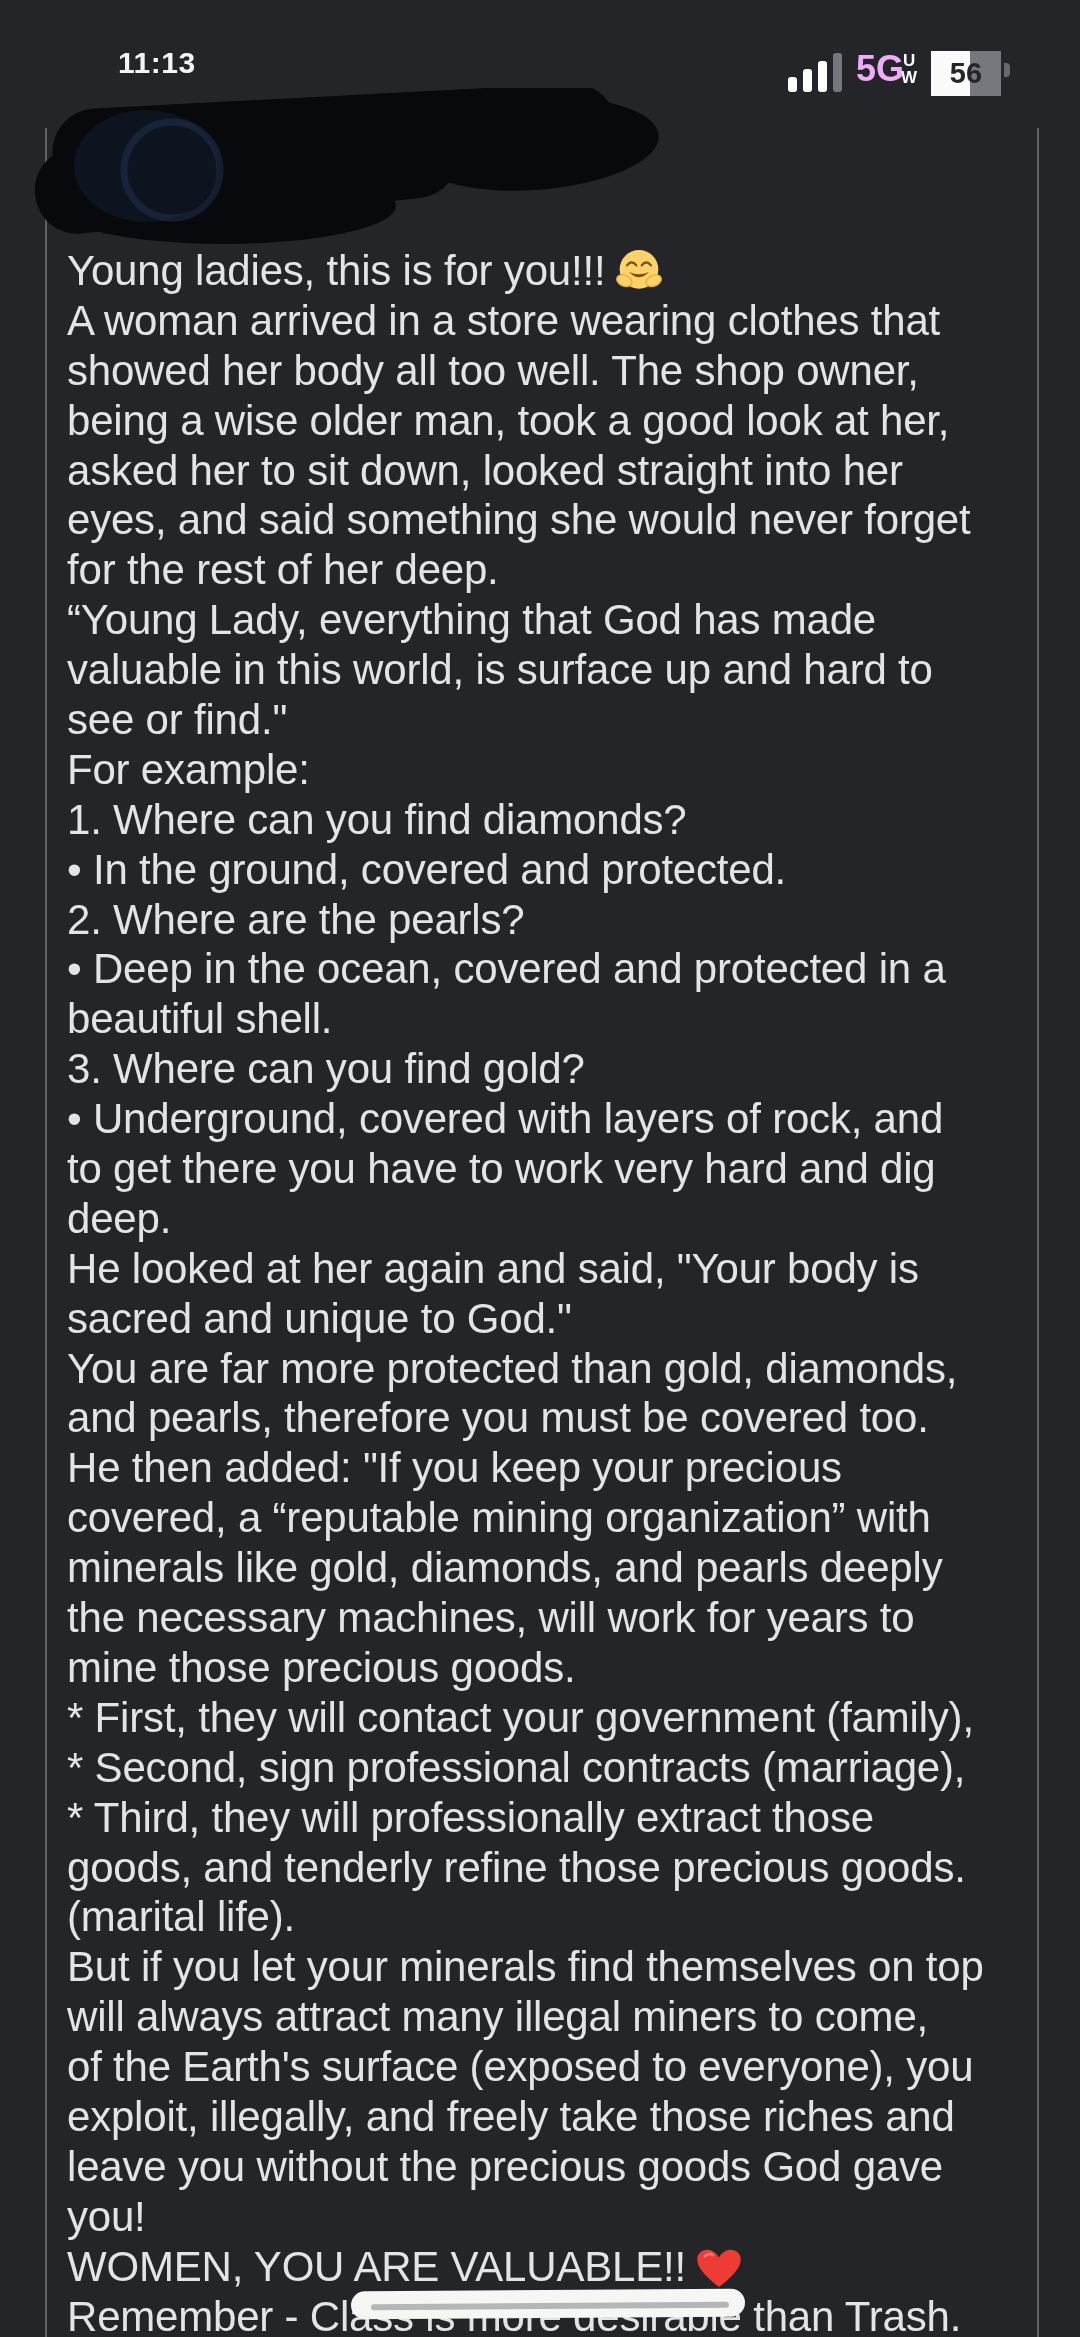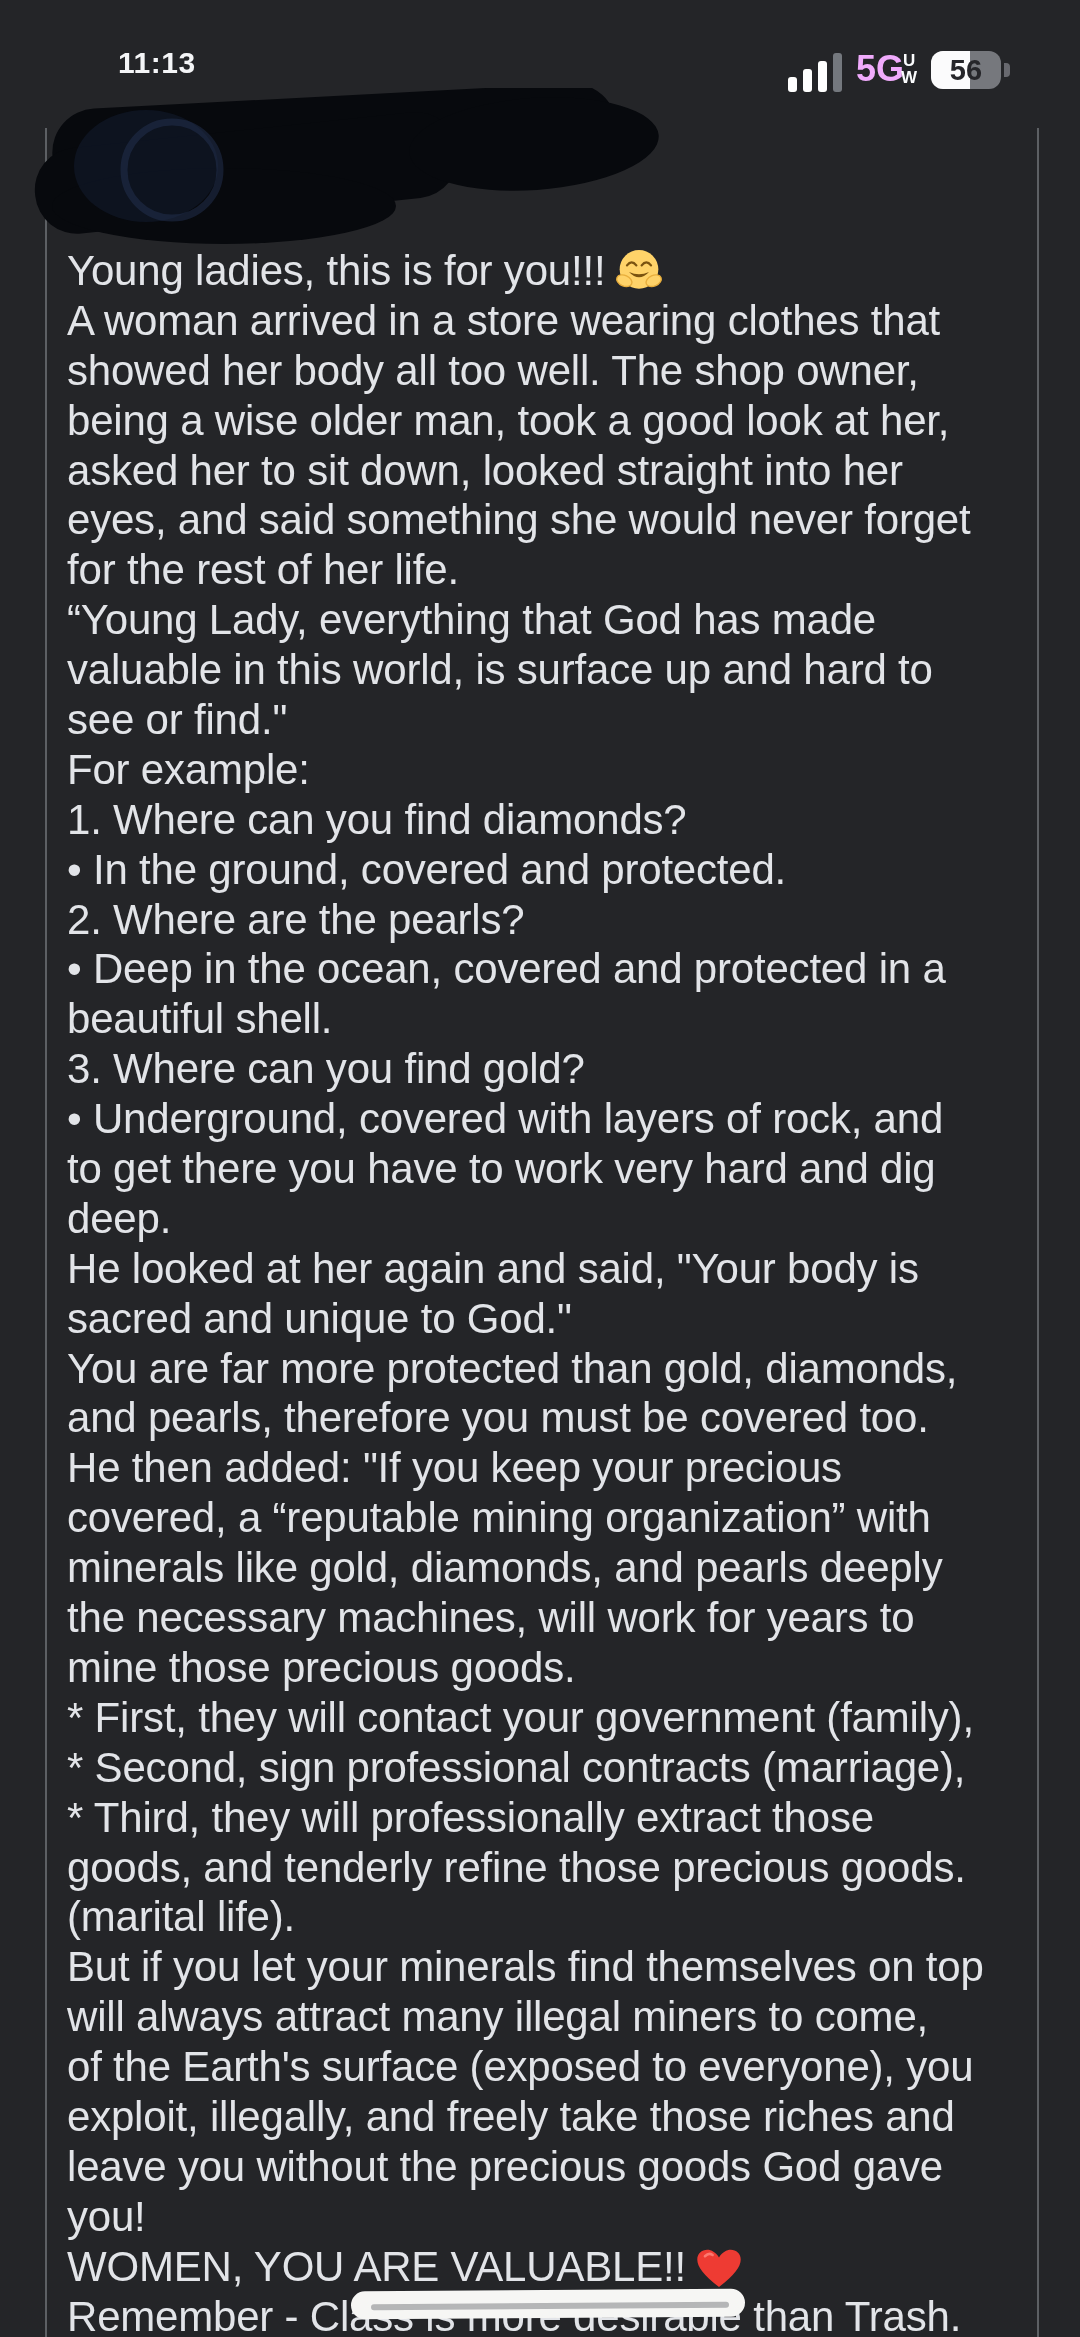--- a/index.html
+++ b/index.html
@@ -10,21 +10,21 @@
   }
   
   .status-time{
     position:absolute;left:118px;top:46px;width:120px;
     font-size:30px;font-weight:700;color:#f4f5f7;letter-spacing:.5px;
   }
   .sig-svg{position:absolute;left:788px;top:52px;}
   .net-label{position:absolute;left:856px;top:48px;font-size:36px;font-weight:700;color:#f0abfc;}
   .net-sub{position:absolute;left:901px;top:52px;display:flex;flex-direction:column;line-height:17px;
     font-size:17px;font-weight:700;color:#fbfcfd;text-align:center;}
-  .battery{position:absolute;left:931px;top:51px;width:70px;height:38px;border-radius:12px;
+  .battery{position:absolute;left:931px;top:51px;width:70px;height:45px;border-radius:0;
     background:rgba(150,152,158,.72);overflow:hidden;}
   .battery-fill{position:absolute;left:0;top:0;bottom:0;width:55%;background:#fbfbfc;}
   .battery-num{position:absolute;left:0;top:0;width:100%;height:100%;display:flex;align-items:center;justify-content:center;
     font-size:29px;font-weight:700;color:#26262a;letter-spacing:0;}
   .battery-nub{position:absolute;left:1004px;top:63px;width:6px;height:14px;
     background:rgba(150,152,158,.6);border-radius:0 4px 4px 0;}
   
   .edge-line{position:absolute;top:128px;bottom:0;width:2px;background:#5d6064;}
   .edge-line.left{left:45px;}
   .edge-line.right{left:1037px;}
@@ -101,21 +101,21 @@
             <path d="M40 29 q7 -9 14 0" fill="none" stroke="#7a5310" stroke-width="3.4" stroke-linecap="round"></path>
             <path d="M21 39 q15 16 30 0 q-15 7 -30 0z" fill="#7a5310"></path>
             <ellipse cx="14" cy="52" rx="12" ry="8" fill="#ffd369" stroke="#e8ae3c" stroke-width="2" transform="rotate(24 14 52)"></ellipse>
             <ellipse cx="58" cy="52" rx="12" ry="8" fill="#ffd369" stroke="#e8ae3c" stroke-width="2" transform="rotate(-24 58 52)"></ellipse>
           </svg></span></div>
       <div class="line"><span>A woman arrived in a store wearing clothes that</span></div>
       <div class="line"><span>showed her body all too well. The shop owner,</span></div>
       <div class="line"><span>being a wise older man, took a good look at her,</span></div>
       <div class="line"><span>asked her to sit down, looked straight into her</span></div>
       <div class="line"><span>eyes, and said something she would never forget</span></div>
-      <div class="line"><span>for the rest of her life.</span></div>
+      <div class="line"><span>for the rest of her deep.</span></div>
       <div class="line"><span>“Young Lady, everything that God has made</span></div>
       <div class="line"><span>valuable in this world, is surface up and hard to</span></div>
       <div class="line"><span>see or find."</span></div>
       <div class="line"><span>For example:</span></div>
       <div class="line"><span>1. Where can you find diamonds?</span></div>
       <div class="line"><span>• In the ground, covered and protected.</span></div>
       <div class="line"><span>2. Where are the pearls?</span></div>
       <div class="line"><span>• Deep in the ocean, covered and protected in a</span></div>
       <div class="line"><span>beautiful shell.</span></div>
       <div class="line"><span>3. Where can you find gold?</span></div>

